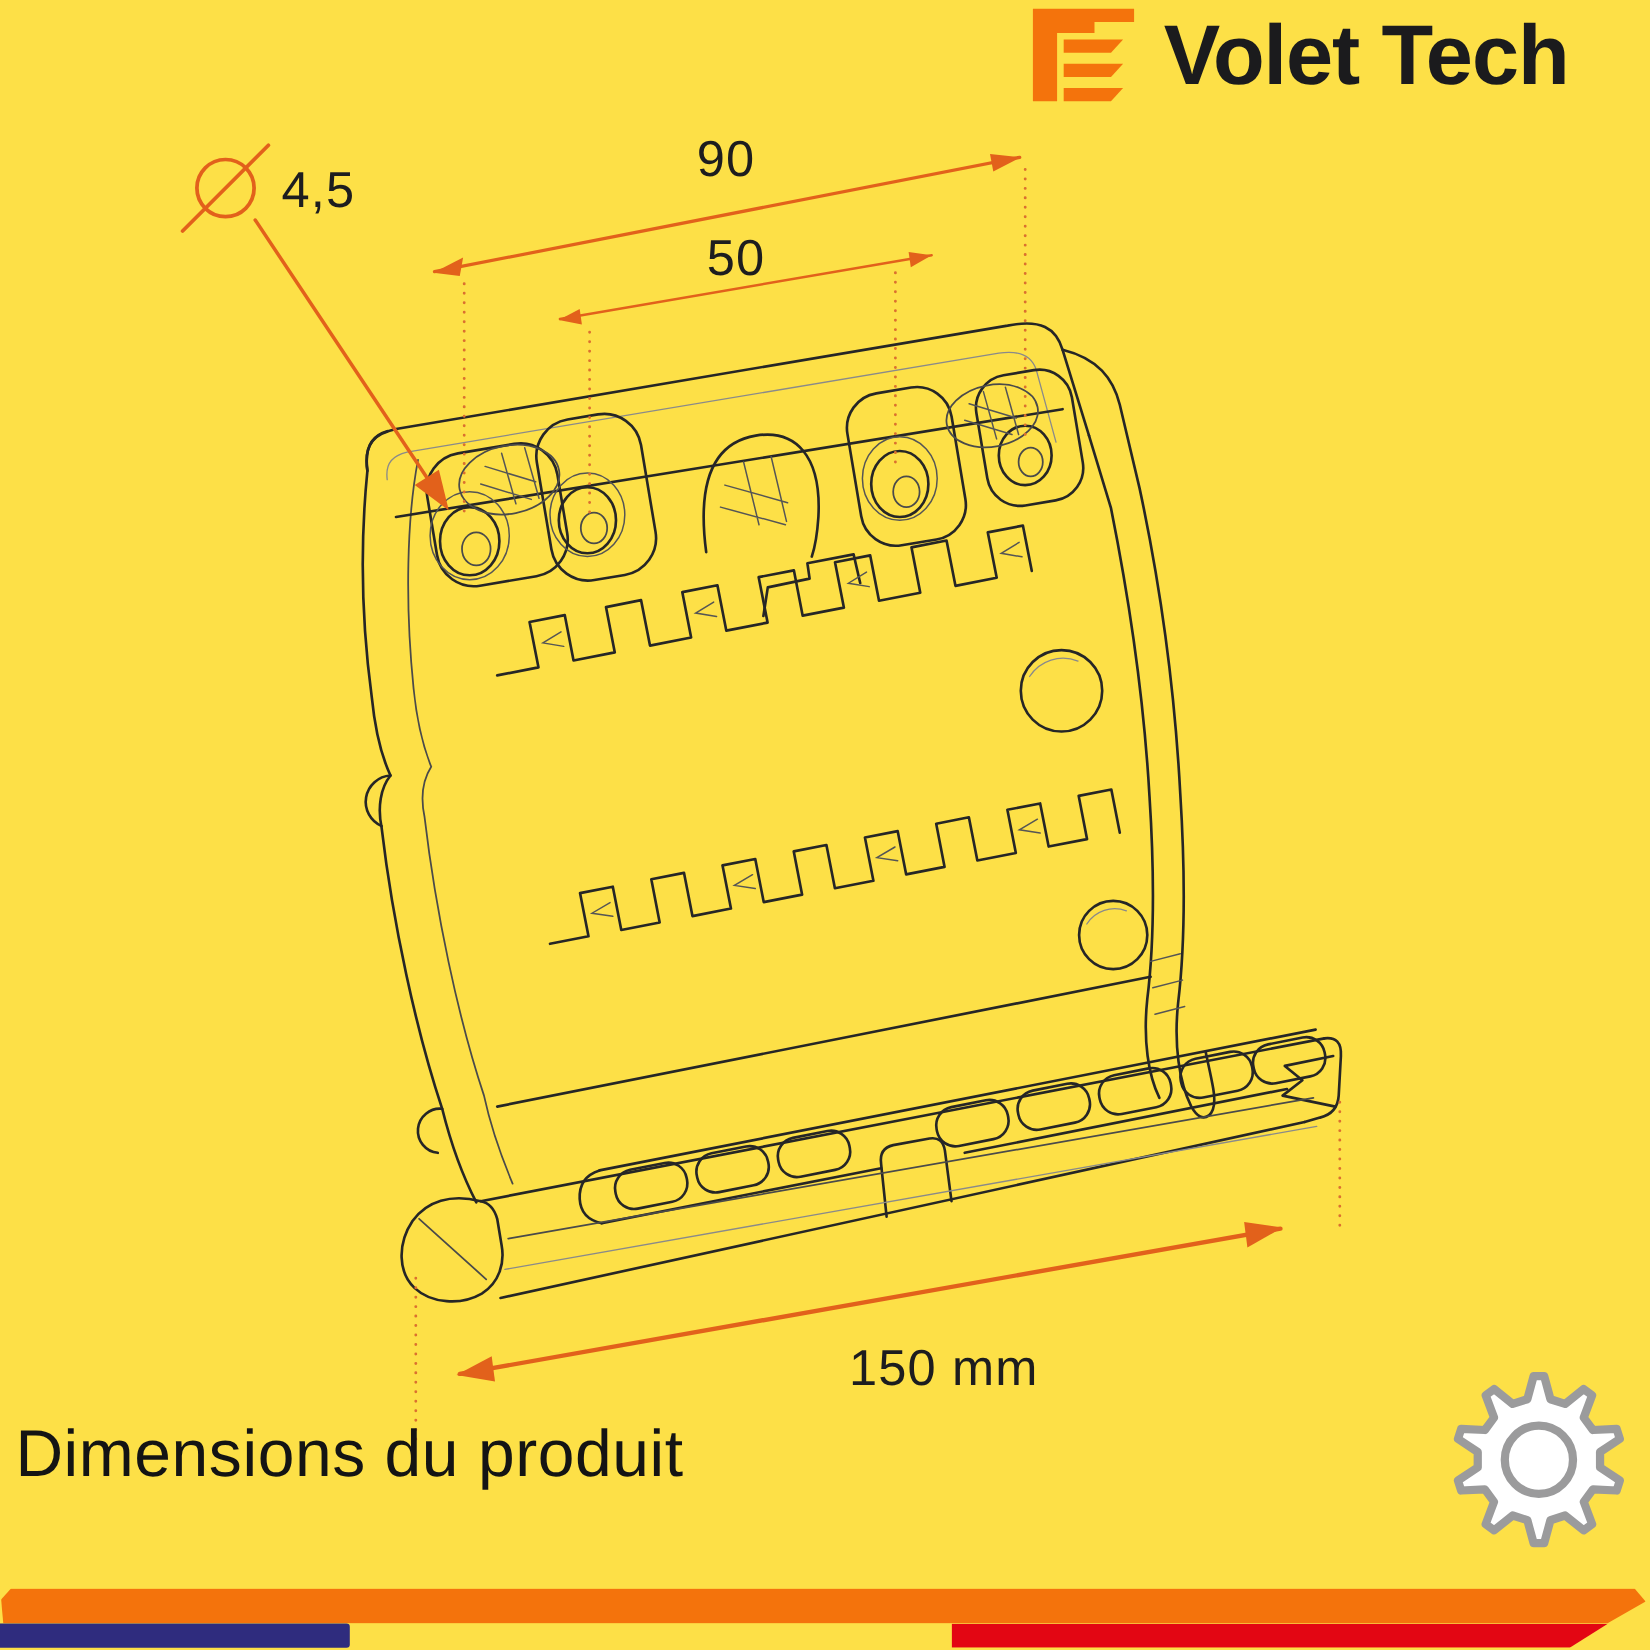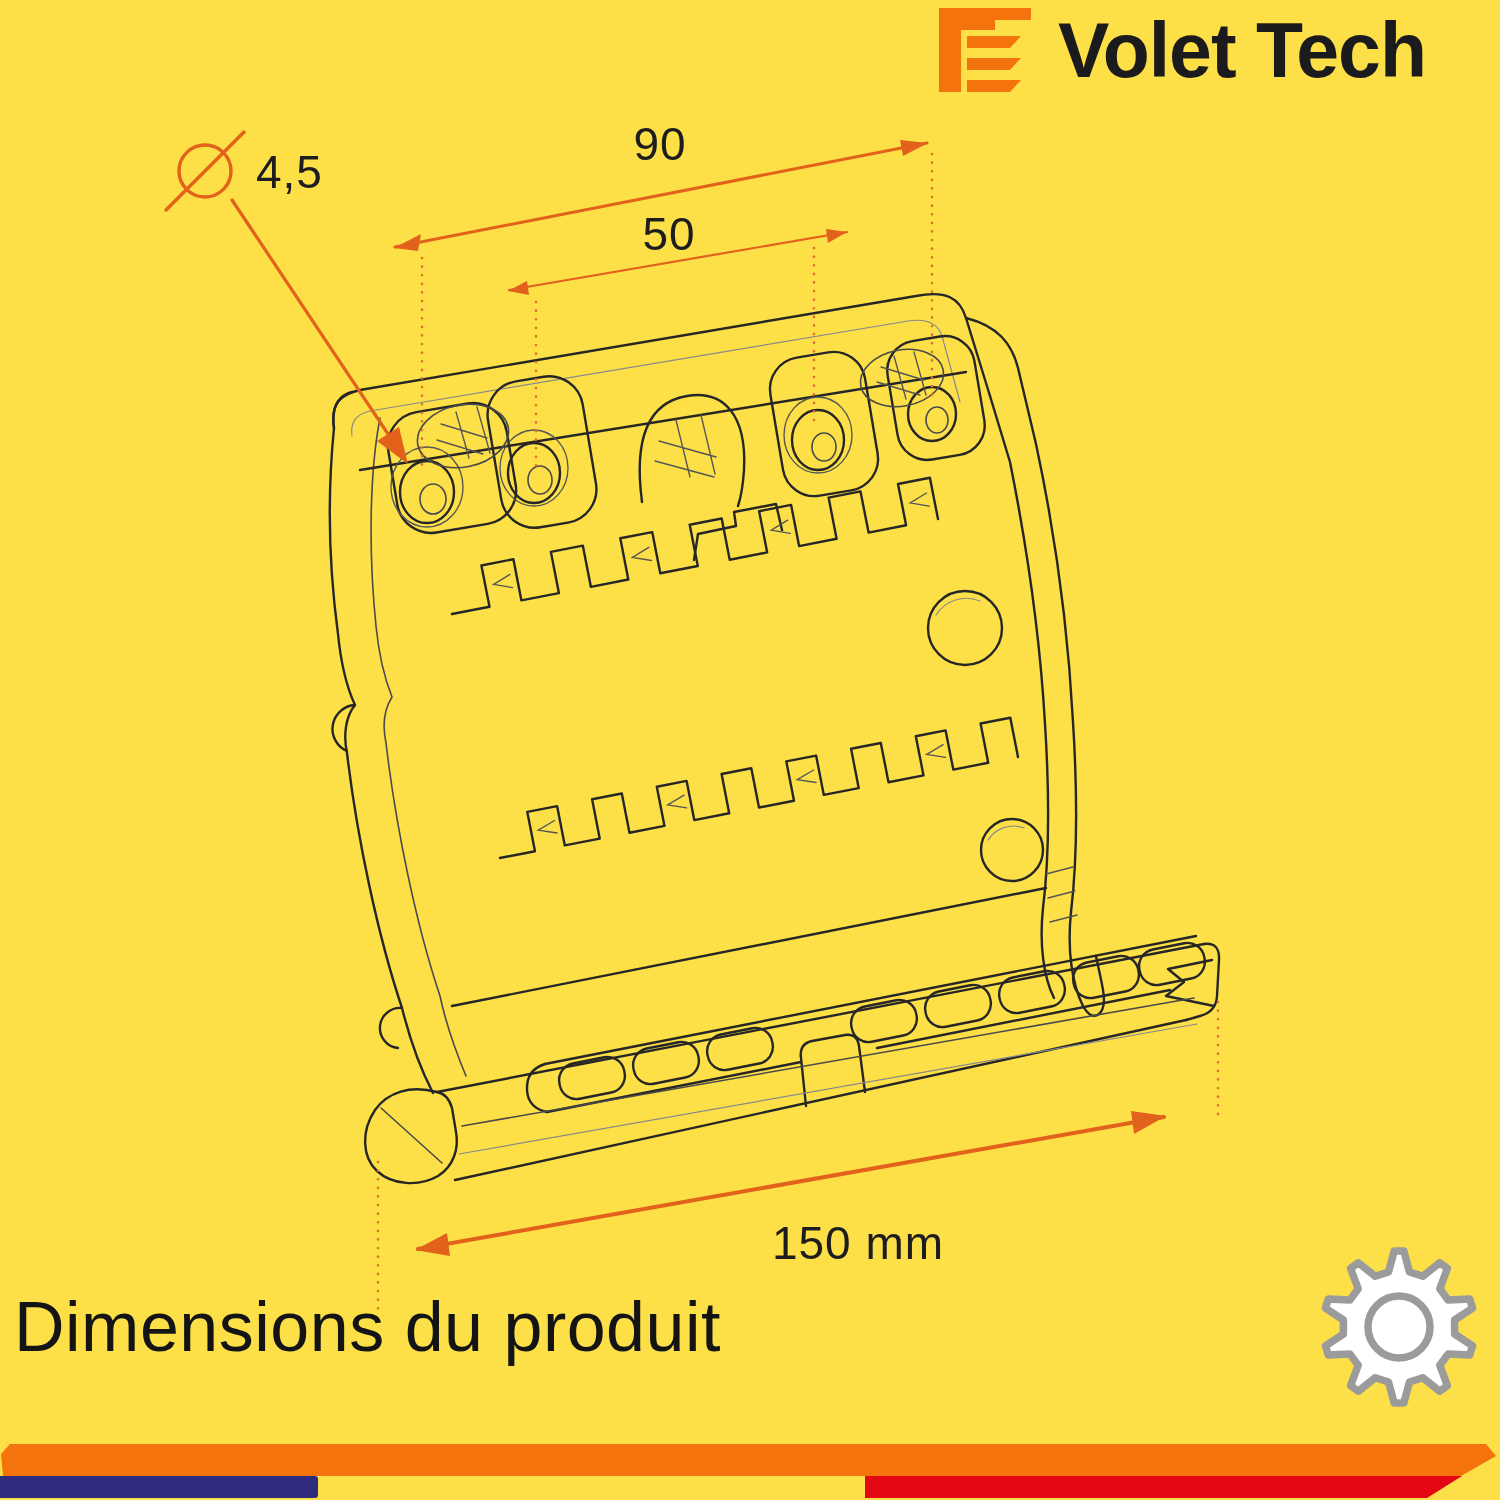--- a/index.html
+++ b/index.html
@@ -2,21 +2,21 @@
 <html><head>
 <meta charset="utf-8">
 <style>
   html,body{margin:0;padding:0;background:#fff;}
   .canvas{position:relative;width:1500px;height:1500px;background:#fde047;overflow:hidden;
           font-family:"Liberation Sans",sans-serif;}
   
   .logo{position:absolute;left:936px;top:6px;display:flex;align-items:center;gap:20px;}
   .logo-text{font-size:77px;font-weight:600;color:#1b1b1d;letter-spacing:-1px;line-height:88px;white-space:nowrap;}
   
-  .caption{position:absolute;left:14px;top:1287px;font-size:70px;font-weight:500;color:#141414;letter-spacing:.5px;}
+  .caption{position:absolute;left:14px;top:1287px;font-size:60px;font-weight:500;color:#141414;letter-spacing:.5px;}
   
   .draw{position:absolute;left:0;top:0;}
   .ink{stroke:#262626;fill:none;stroke-width:2.4;stroke-linecap:round;stroke-linejoin:round;}
   .ink-light{stroke:#4a4a4a;fill:none;stroke-width:1.6;stroke-linecap:round;}
   .ink-faint{stroke:#8a8a8a;fill:none;stroke-width:1.2;stroke-linecap:round;}
   .ink-mid{stroke:#555;fill:none;stroke-width:1.35;stroke-linecap:round;}
   .dim{stroke:#E2611B;fill:none;stroke-linecap:round;}
   .dim-head{fill:#E2611B;stroke:none;}
   .witness{stroke:#DB702F;fill:none;stroke-width:2.6;stroke-dasharray:.1 8.5;stroke-linecap:round;}
   .dim-text{fill:#1d1d1f;font-family:"Liberation Sans",sans-serif;font-size:46px;font-weight:500;letter-spacing:1px;}

